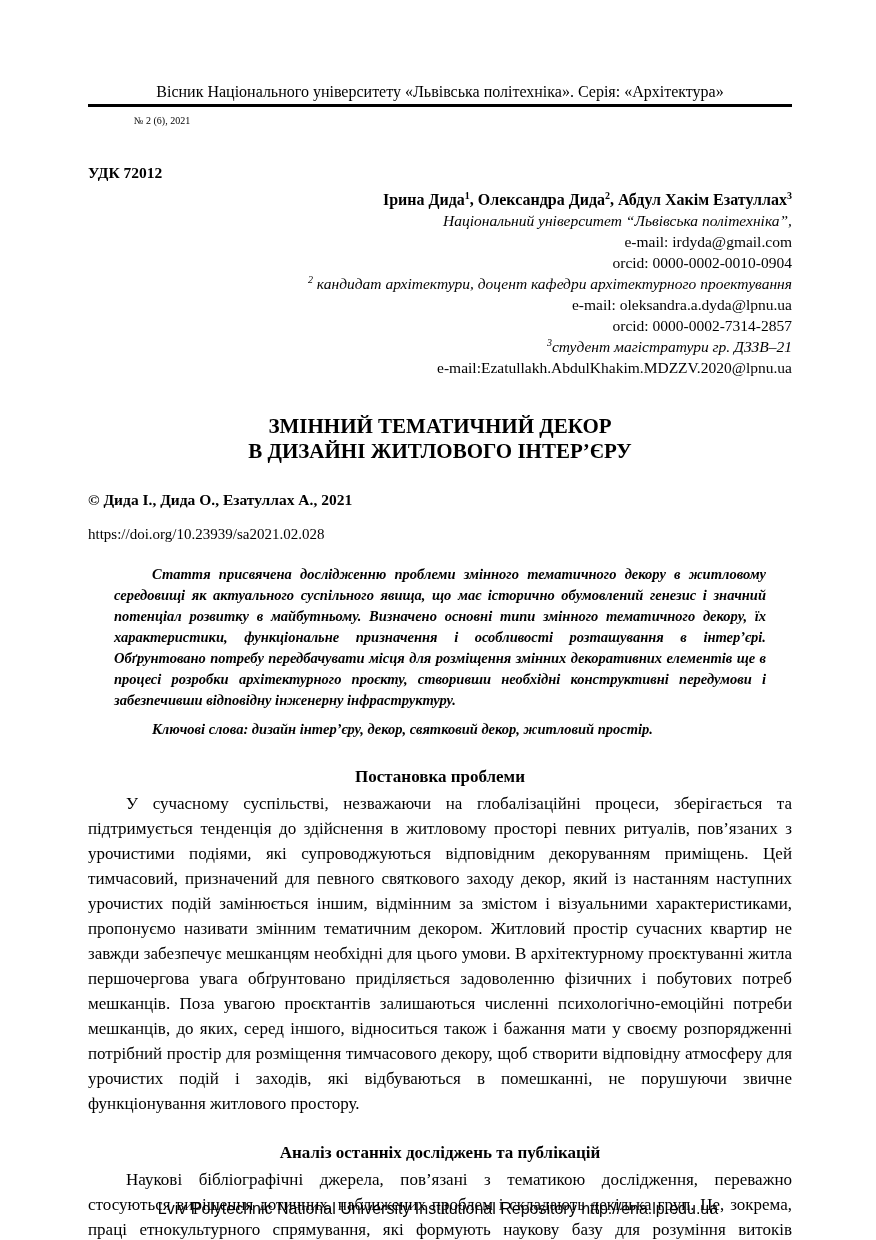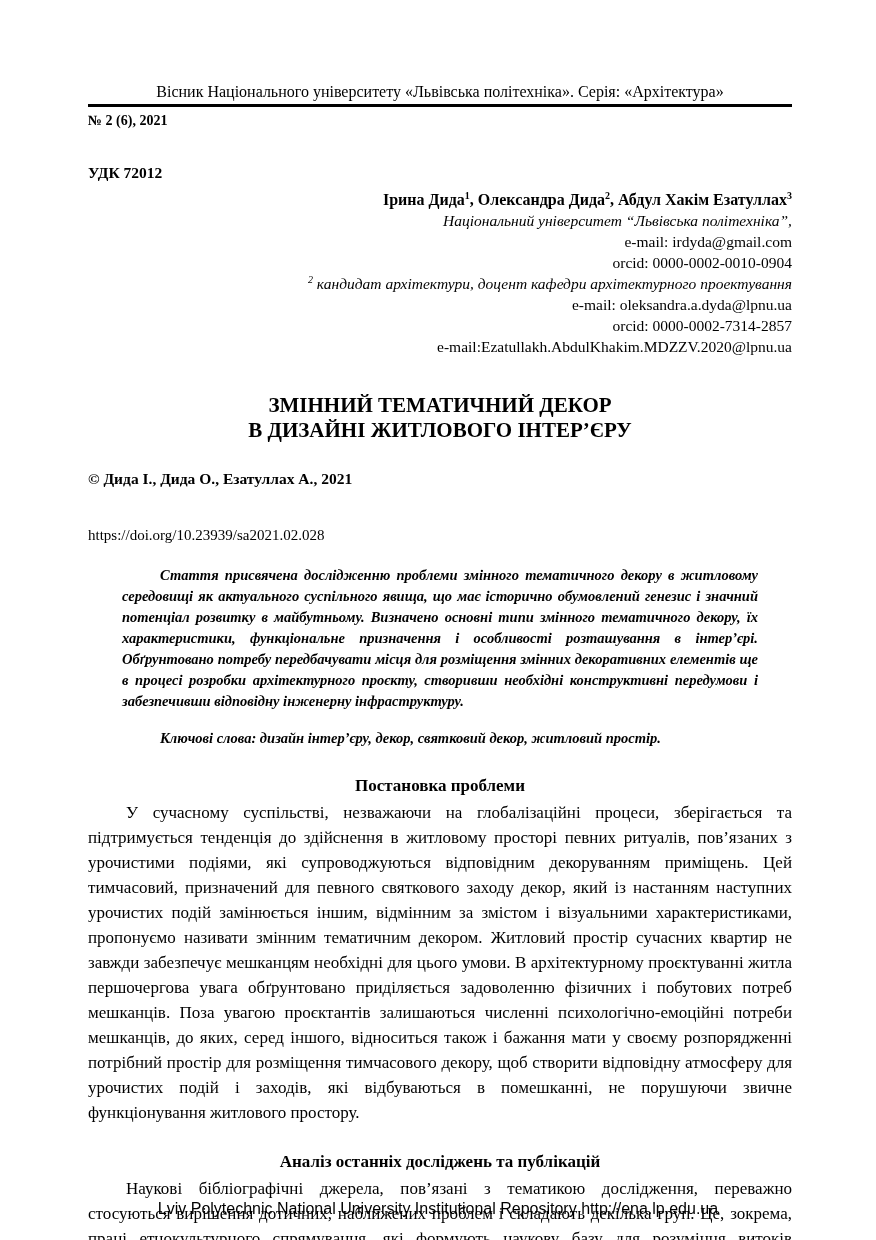--- a/index.html
+++ b/index.html
@@ -13,47 +13,47 @@
     padding:82px 84px 0 88px;
     box-sizing:border-box;
   }
   .journal-header {
     text-align:center; font-weight:normal; font-size:16px; line-height:20px;
   }
   .header-rule {
     height:0; border-bottom:3px solid #000; margin-top:2px;
   }
   .issue {
-    font-weight:bold; font-size:14px; line-height:20px; margin-top:4px;
+    font-weight:normal; font-size:10px; line-height:20px; margin-top:4px;margin-left:46px;
   }
   .udc {
     font-weight:bold; font-size:15.5px; line-height:20px; margin-top:32px;
   }
   .authors-block {
     text-align:right; font-size:15.5px; line-height:21px; margin-top:6px;
   }
   .authors-names { font-weight:bold; font-size:16px; }
   .it { font-style:italic; }
   sup { font-size:10px; line-height:0; }
   .title {
     text-align:center; font-weight:bold; font-size:21px; line-height:25px;
     margin-top:36px;
   }
   .copyright {
     font-weight:bold; font-size:15.5px; line-height:20px;
     margin-top:26px;
   }
-  .doi { font-size:15px; line-height:19px; margin-top:37px; }
+  .doi { font-size:15px; line-height:19px; margin-top:15px; }
   .abstract-block {
     margin:20px 18px 0 18px;
     text-align:justify;
     font-weight:bold; font-style:italic;
     font-size:14.5px; line-height:21px;
   }
-  .abstract-block p { margin:16px; text-indent:38px; }
+  .abstract-block p { margin:8px; text-indent:38px; }
   .section { margin:0; }
   .section-heading {
     text-align:center; font-weight:bold; font-size:17px; line-height:21px;
     margin-top:26px;
   }
   .body-para {
     text-align:justify; font-size:17px; line-height:25px;
     text-indent:38px; margin:4px 0 0 0;
   }
   .footer {
@@ -75,20 +75,21 @@
   <div class="udc">УДК 72012</div>
 
   <div class="authors-block">
     <div class="authors-names"><span>Ірина Дида</span><sup>1</sup><span>, </span><span>Олександра Дида</span><sup>2</sup><span>, </span><span>Абдул Хакім Езатуллах</span><sup>3</sup></div>
     <div class="it">Національний університет “Львівська політехніка”,</div>
     <div>e-mail: irdyda@gmail.com</div>
     <div>orcid: 0000-0002-0010-0904</div>
     <div class="it"><sup>2</sup><span> кандидат архітектури, доцент кафедри архітектурного проектування</span></div>
     <div>e-mail: oleksandra.a.dyda@lpnu.ua</div>
     <div>orcid: 0000-0002-7314-2857</div>
+    <div class="it"><sup>3</sup><span>студент магістратури гр. ДЗЗВ–21</span></div>
     <div>e-mail:Ezatullakh.AbdulKhakim.MDZZV.2020@lpnu.ua</div>
   </div>
 
   <div class="title">
     <div>ЗМІННИЙ ТЕМАТИЧНИЙ ДЕКОР</div>
     <div>В ДИЗАЙНІ ЖИТЛОВОГО ІНТЕР’ЄРУ</div>
   </div>
 
   <div class="copyright">© Дида І., Дида О., Езатуллах А., 2021</div>
 

